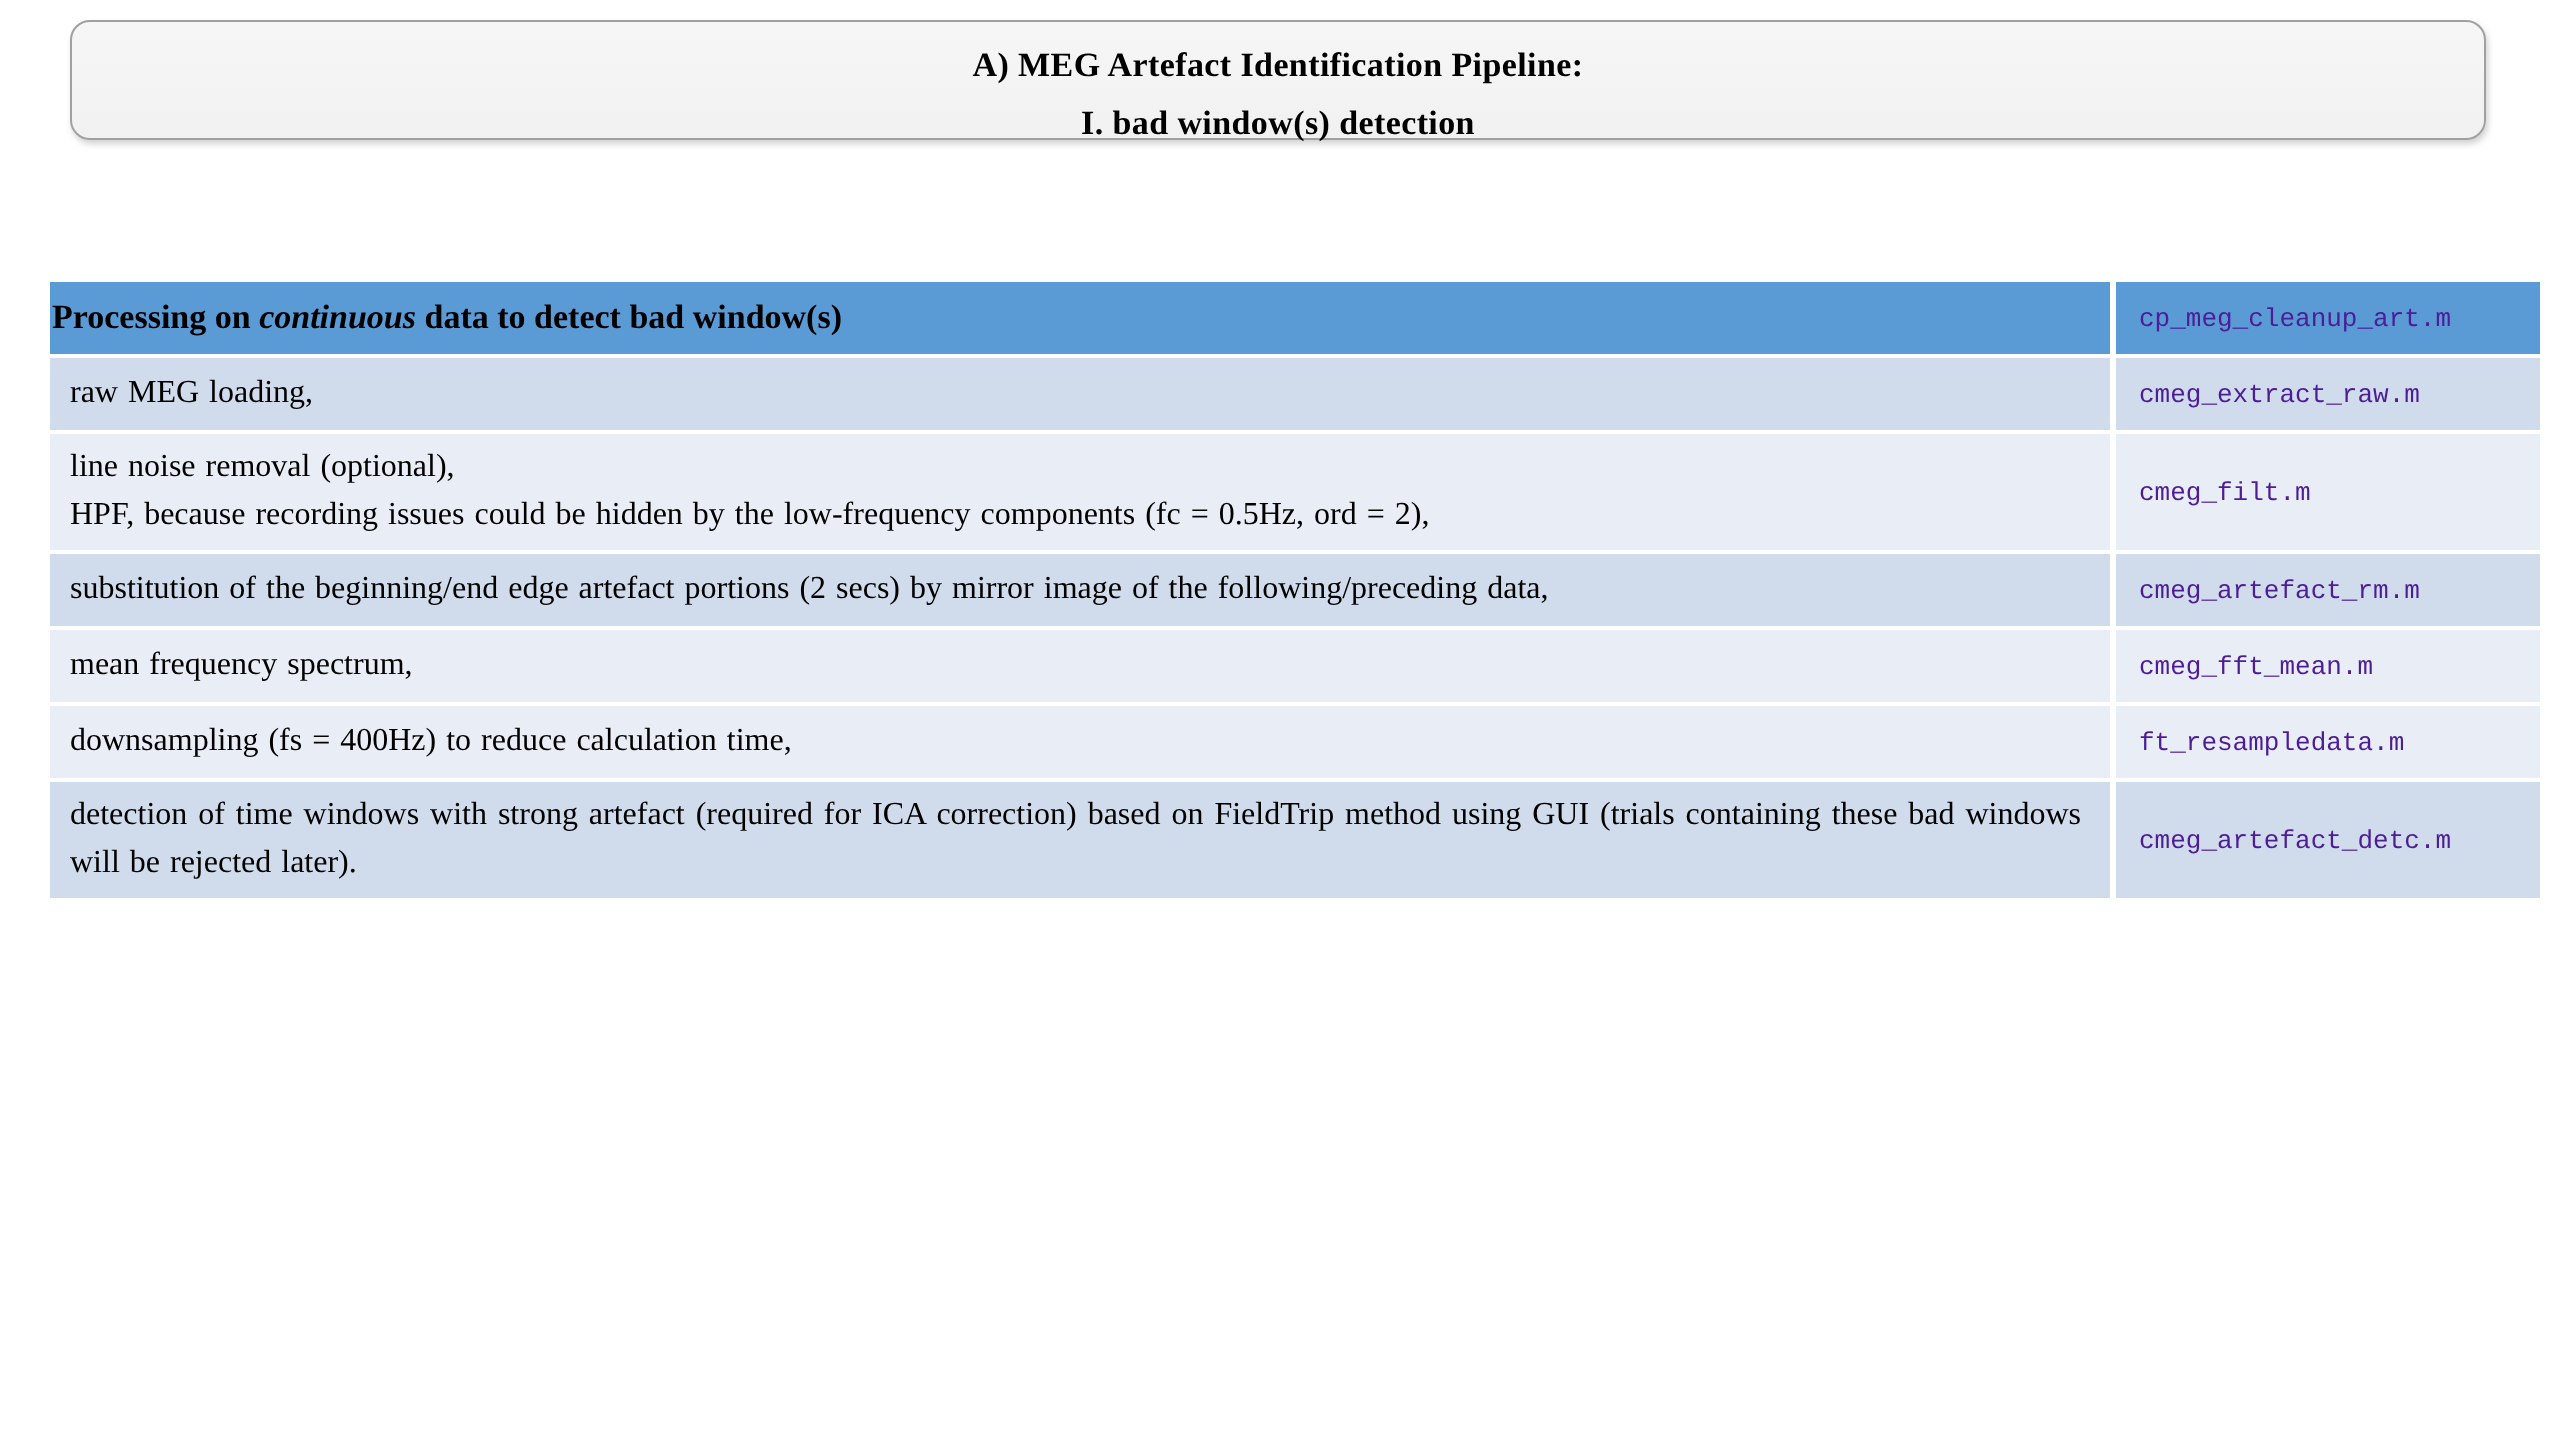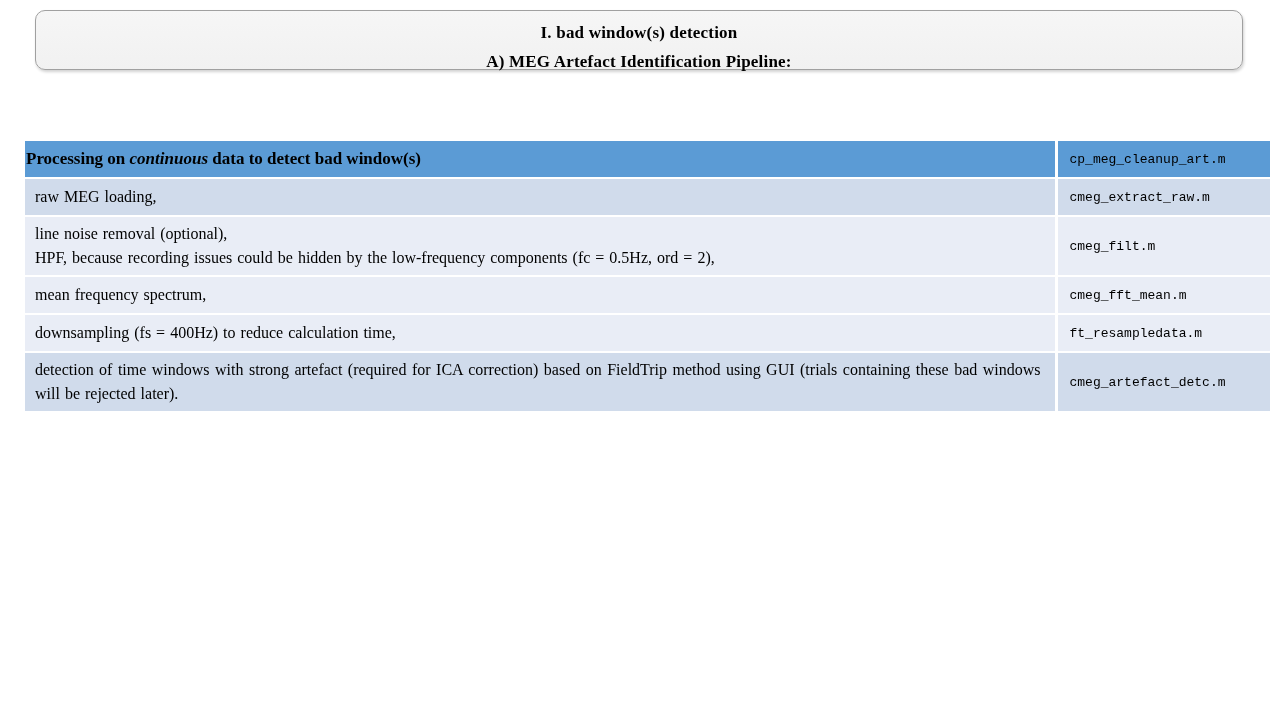--- a/index.html
+++ b/index.html
@@ -72,42 +72,42 @@
     text-align: left;
   }
   .header-desc .em-word { font-style: italic; }
 
   .script-cell {
     font-family: "Liberation Mono", monospace;
     font-size: 13px;
     text-align: left;
     font-weight: normal;
     padding: 4px 6px 4px 12px;
-    color: #000000;
+    color: #4c1d95;
   }
 
   .desc-cell {
     font-size: 16px;
     line-height: 24px;
     height: 38px;
     padding: 5px 14px 5px 10px;
     text-align: justify;
     white-space: pre-line;
     word-spacing: 1px;
   }
 
   tr.band-dark  > td { background: var(--band-dark, #d0dbeb); }
   tr.band-light > td { background: var(--band-light, #e9edf6); }
 </style>
 </head>
 <body>
 
 <div class="title-box">
+  <div class="title-line">A) MEG Artefact Identification Pipeline:</div>
   <div class="title-line">I. bad window(s) detection</div>
-  <div class="title-line">A) MEG Artefact Identification Pipeline:</div>
 </div>
 
 <table class="pipeline-table">
   <colgroup>
     <col class="col-desc">
     <col class="col-script">
   </colgroup>
   <tbody>
       <tr class="header-row">
     <th class="header-desc">
@@ -117,20 +117,24 @@
   </tr>
   <tr class="band-dark">
     <td class="desc-cell">raw MEG loading,</td>
     <td class="script-cell">cmeg_extract_raw.m</td>
   </tr>
   <tr class="band-light">
     <td class="desc-cell">line noise removal (optional),
 HPF, because recording issues could be hidden by the low-frequency components (fc = 0.5Hz, ord = 2),</td>
     <td class="script-cell">cmeg_filt.m</td>
   </tr>
+  <tr class="band-dark">
+    <td class="desc-cell">substitution of the beginning/end edge artefact portions (2 secs) by mirror image of the following/preceding data,</td>
+    <td class="script-cell">cmeg_artefact_rm.m</td>
+  </tr>
   <tr class="band-light">
     <td class="desc-cell">mean frequency spectrum,</td>
     <td class="script-cell">cmeg_fft_mean.m</td>
   </tr>
   <tr class="band-light">
     <td class="desc-cell">downsampling (fs = 400Hz) to reduce calculation time,</td>
     <td class="script-cell">ft_resampledata.m</td>
   </tr>
   <tr class="band-dark">
     <td class="desc-cell">detection of time windows with strong artefact (required for ICA correction) based on FieldTrip method using GUI (trials containing these bad windows will be rejected later).</td>

